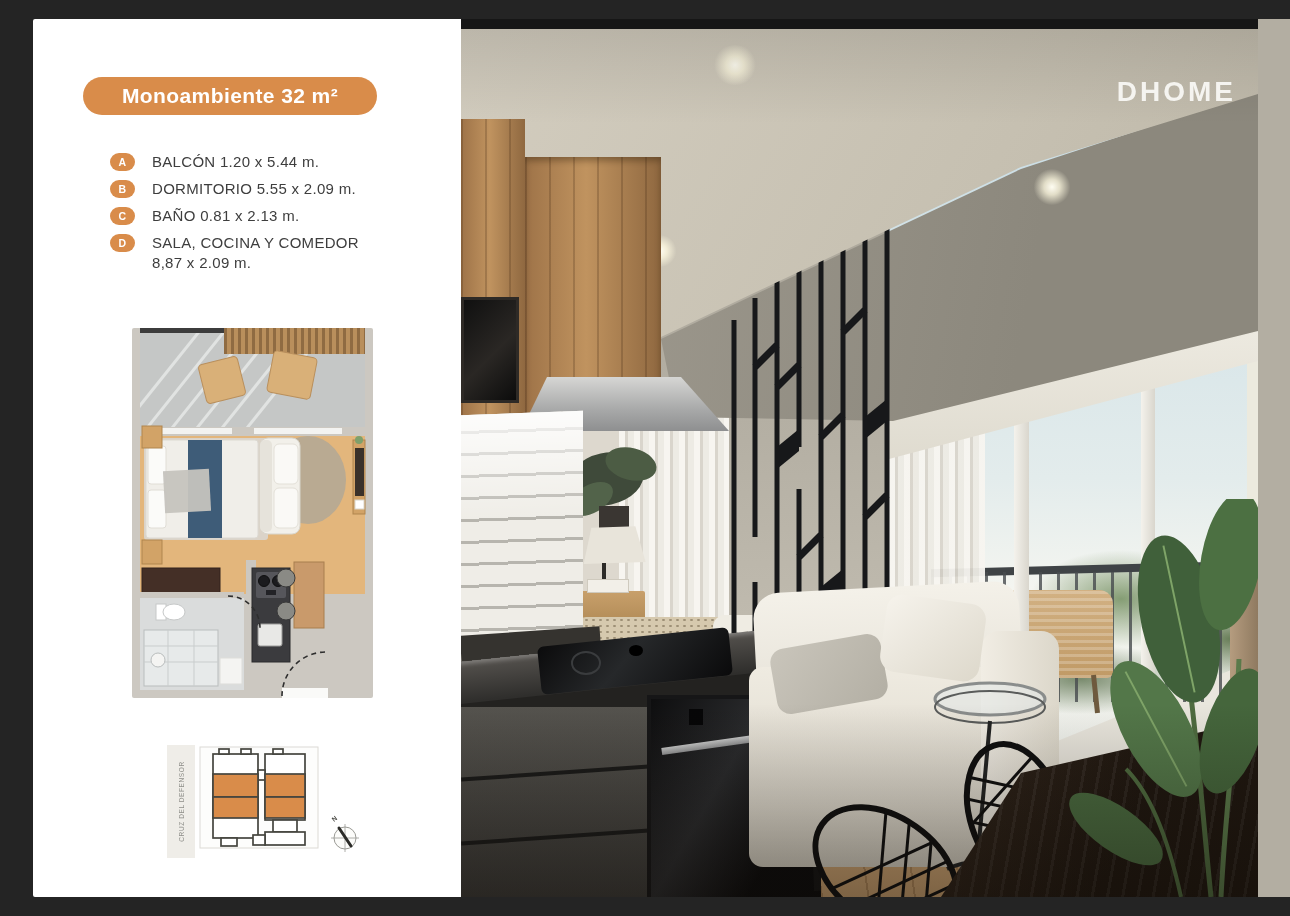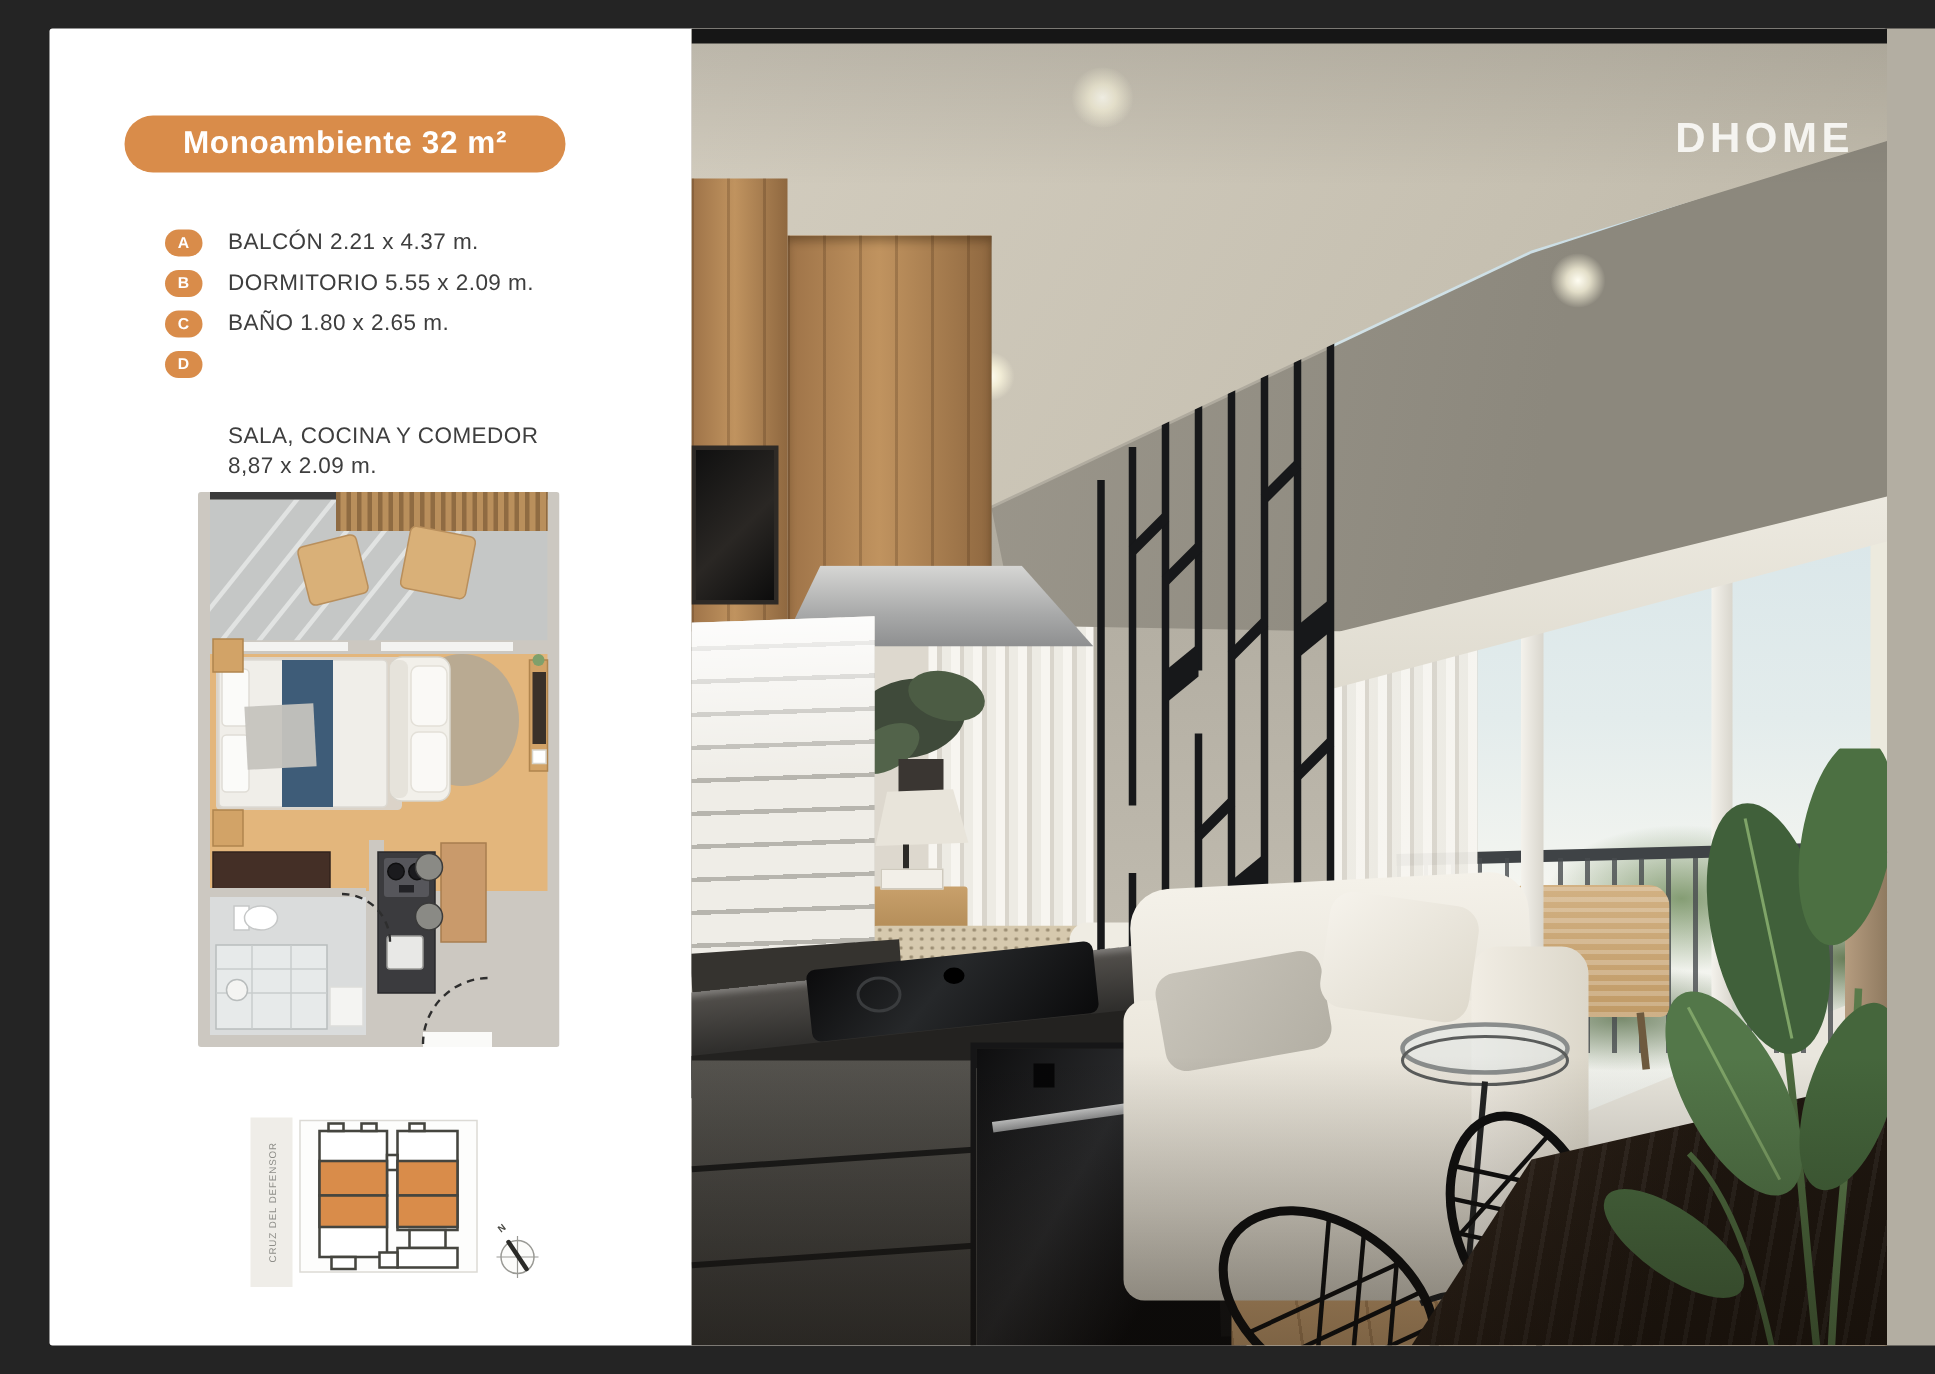--- a/index.html
+++ b/index.html
@@ -41,34 +41,34 @@
 
   <div class="a" style="left:0;top:0;width:429px;height:904px;">
 
     <div class="a pill">
       <span>Monoambiente 32 m²</span>
     </div>
 
     <ul class="a specs">
       <li>
         <span class="badge">A</span>
-        <span class="spec-text">BALCÓN 2.21 x 4.37 m.</span>
+        <span class="spec-text">BALCÓN 1.20 x 5.44 m.</span>
       </li>
       <li>
         <span class="badge">B</span>
         <span class="spec-text">DORMITORIO 5.55 x 2.09 m.</span>
       </li>
       <li>
         <span class="badge">C</span>
-        <span class="spec-text">BAÑO 1.80 x 2.65 m.</span>
+        <span class="spec-text">BAÑO 0.81 x 2.13 m.</span>
       </li>
       <li>
         <span class="badge">D</span>
         <span class="spec-text">
-          <span style="display:block;margin-top:48px;">SALA, COCINA Y COMEDOR</span>
+          <span style="display:block;">SALA, COCINA Y COMEDOR</span>
           <span style="display:block;">8,87 x 2.09 m.</span>
         </span>
       </li>
     </ul>
 
     <svg class="a" style="left:99px;top:309px;" width="241" height="370" viewBox="0 0 241 370">
 
       <rect x="0" y="0" width="241" height="370" rx="2" fill="#ccc8c1"></rect>
 
       <g>

